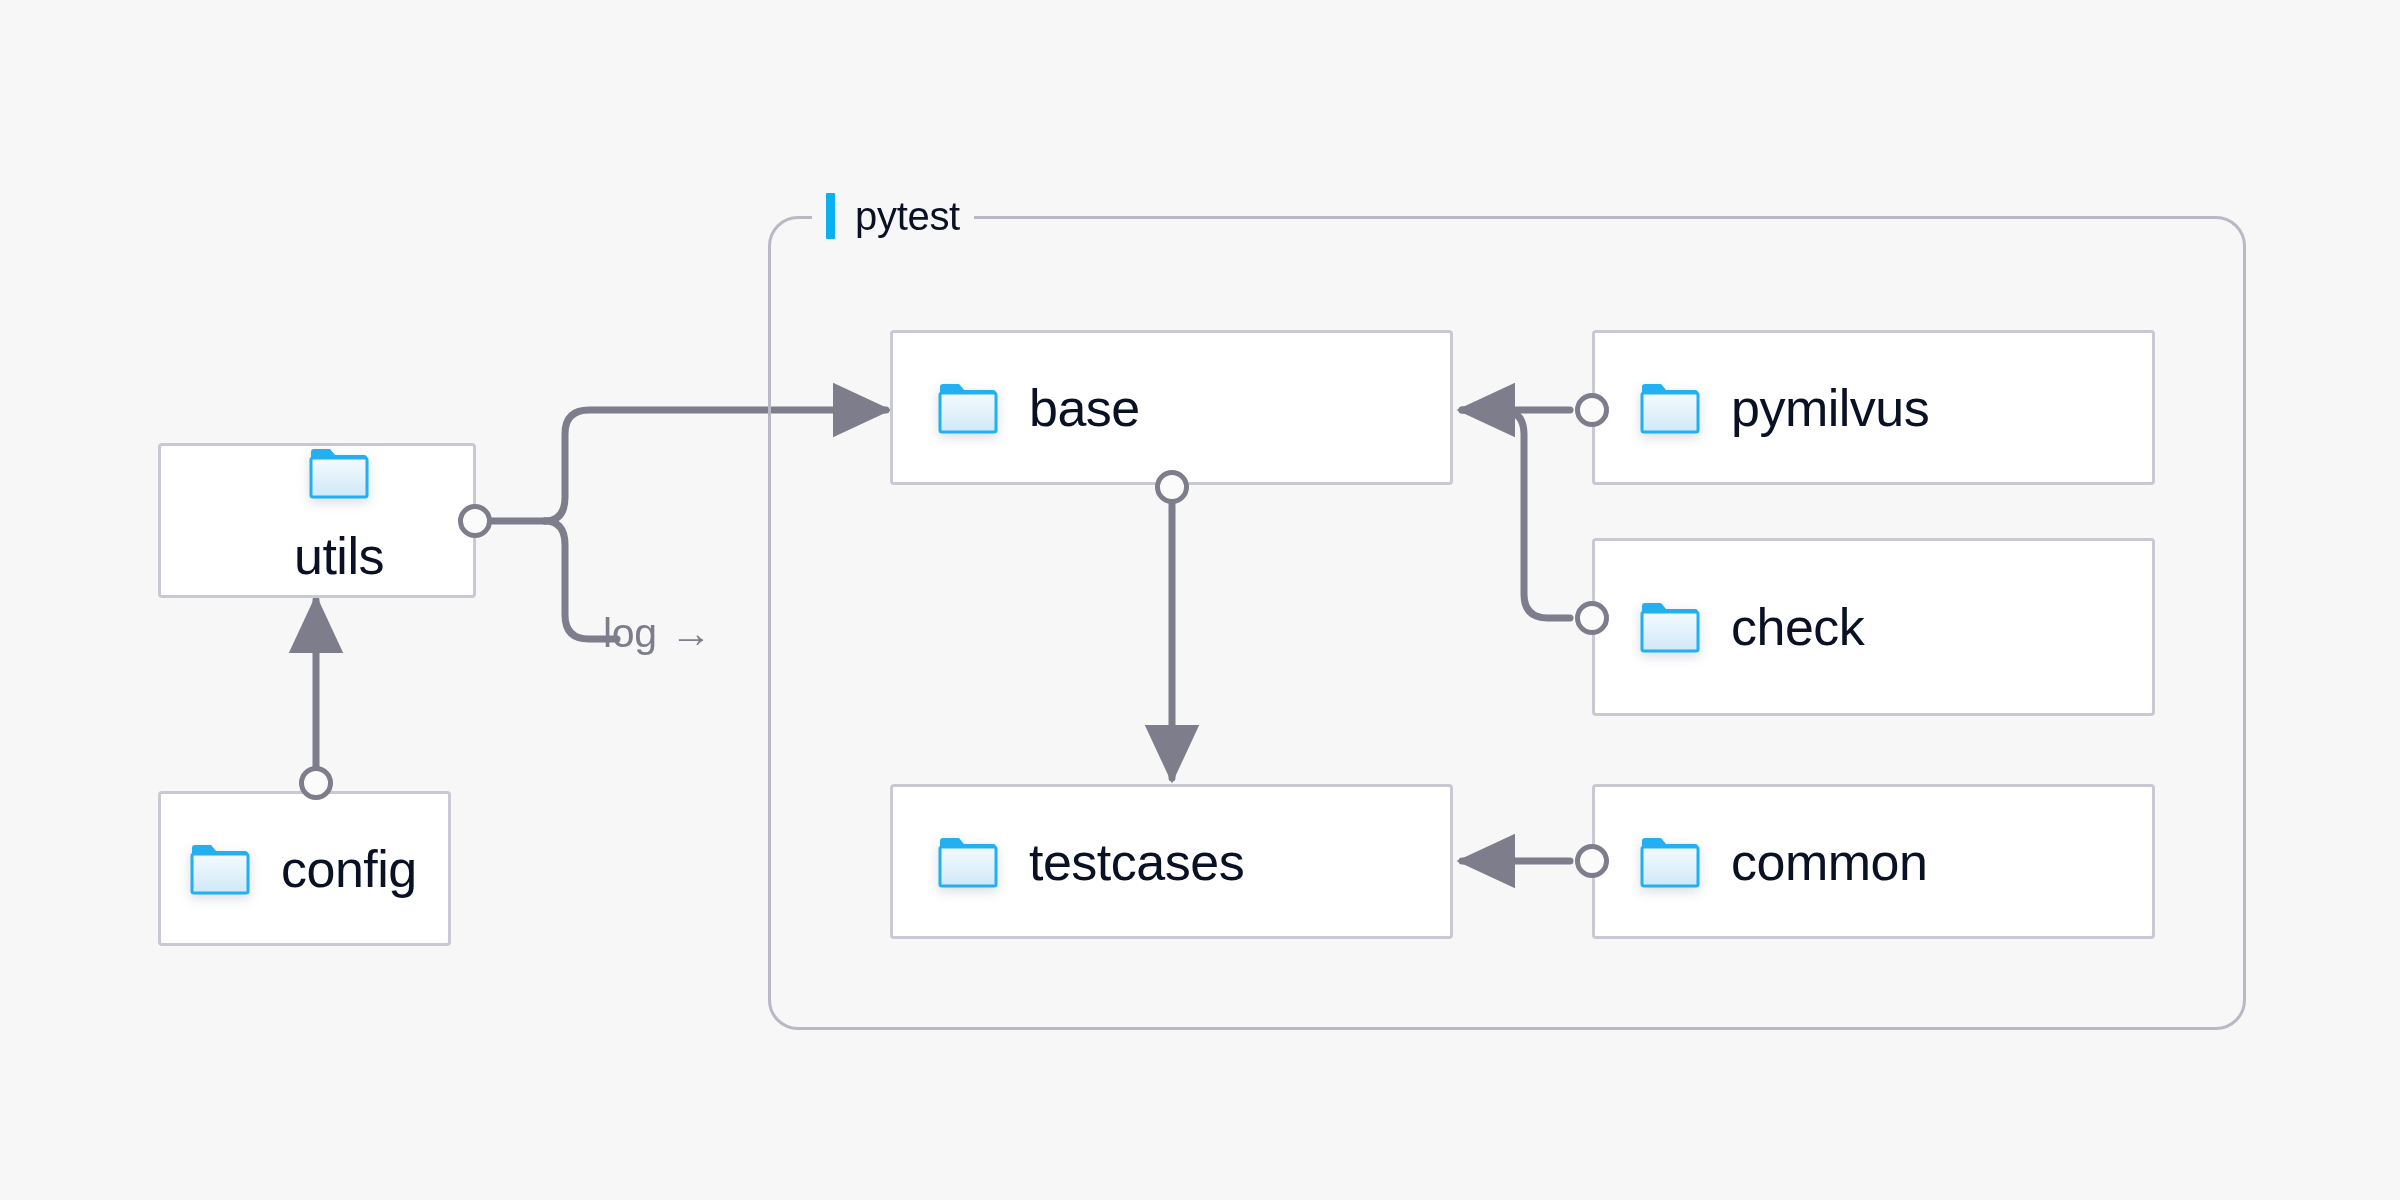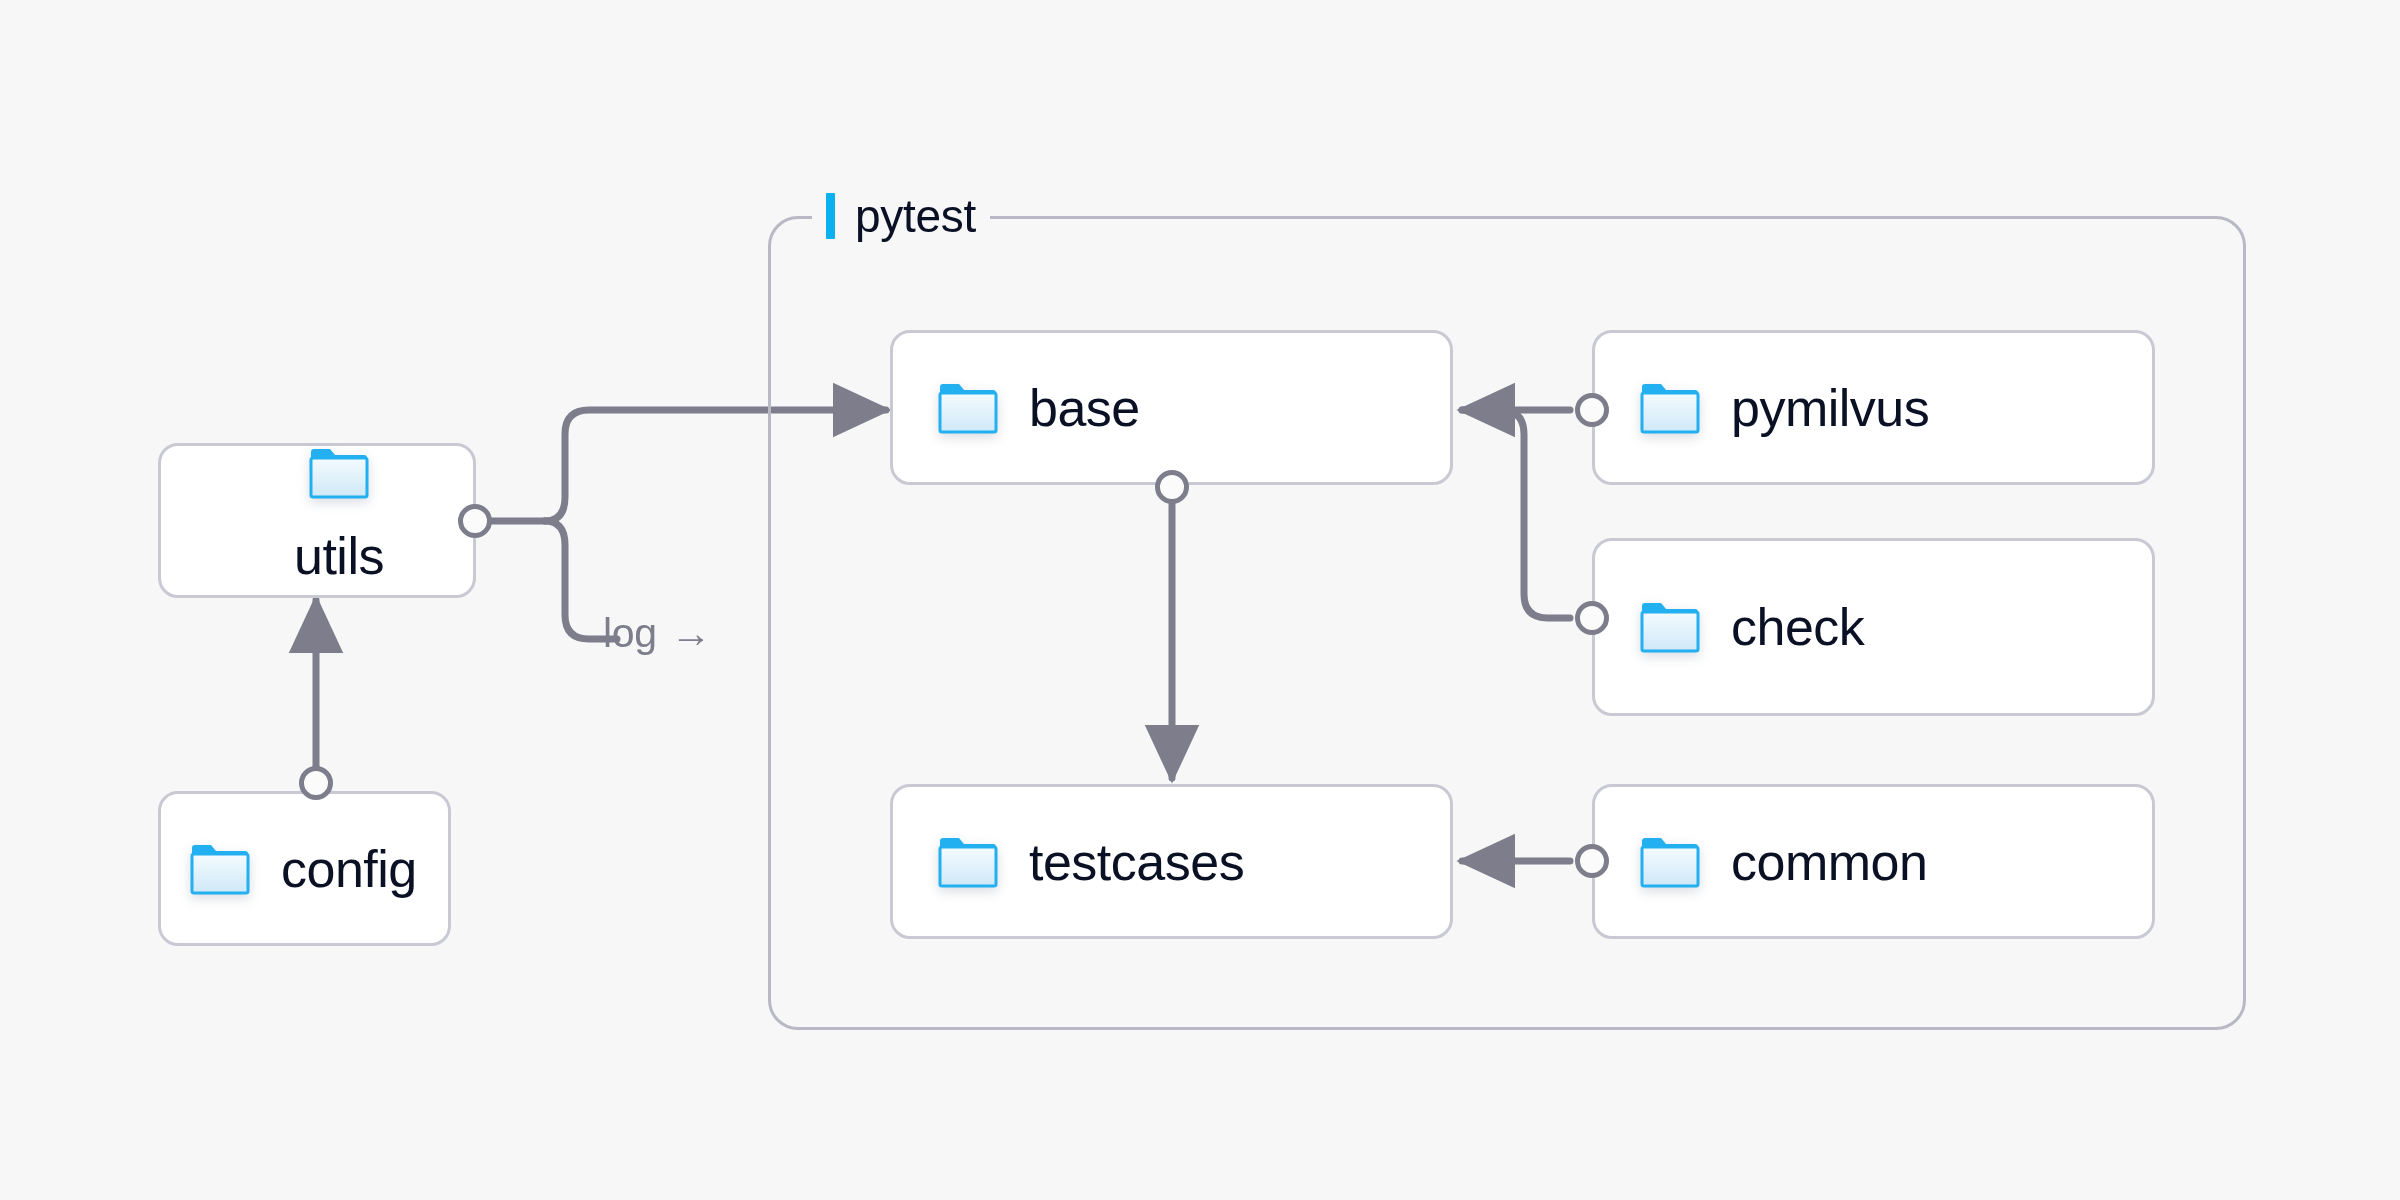--- a/index.html
+++ b/index.html
@@ -42,34 +42,34 @@
     height: 56px;
   }
   .group-accent {
     width: 9px;
     height: 46px;
     background: #0bb0ee;
     border-radius: 1px;
     flex: 0 0 auto;
   }
   .group-label-text {
-    font-size: 46px;
+    font-size: 40px;
     color: #0b1124;
     line-height: 1;
     white-space: nowrap;
     letter-spacing: -0.3px;
   }
 
   
   .node {
     position: absolute;
     box-sizing: border-box;
     background: #ffffff;
     border: 3px solid #c9c9d4;
-    border-radius: 20px;
+    border-radius: 4px;
     display: flex;
     align-items: center;
     padding-left: 44px;
     gap: 30px;
   }
   .node-label {
     font-size: 52px;
     color: #0b1124;
     line-height: 1;
     white-space: nowrap;

